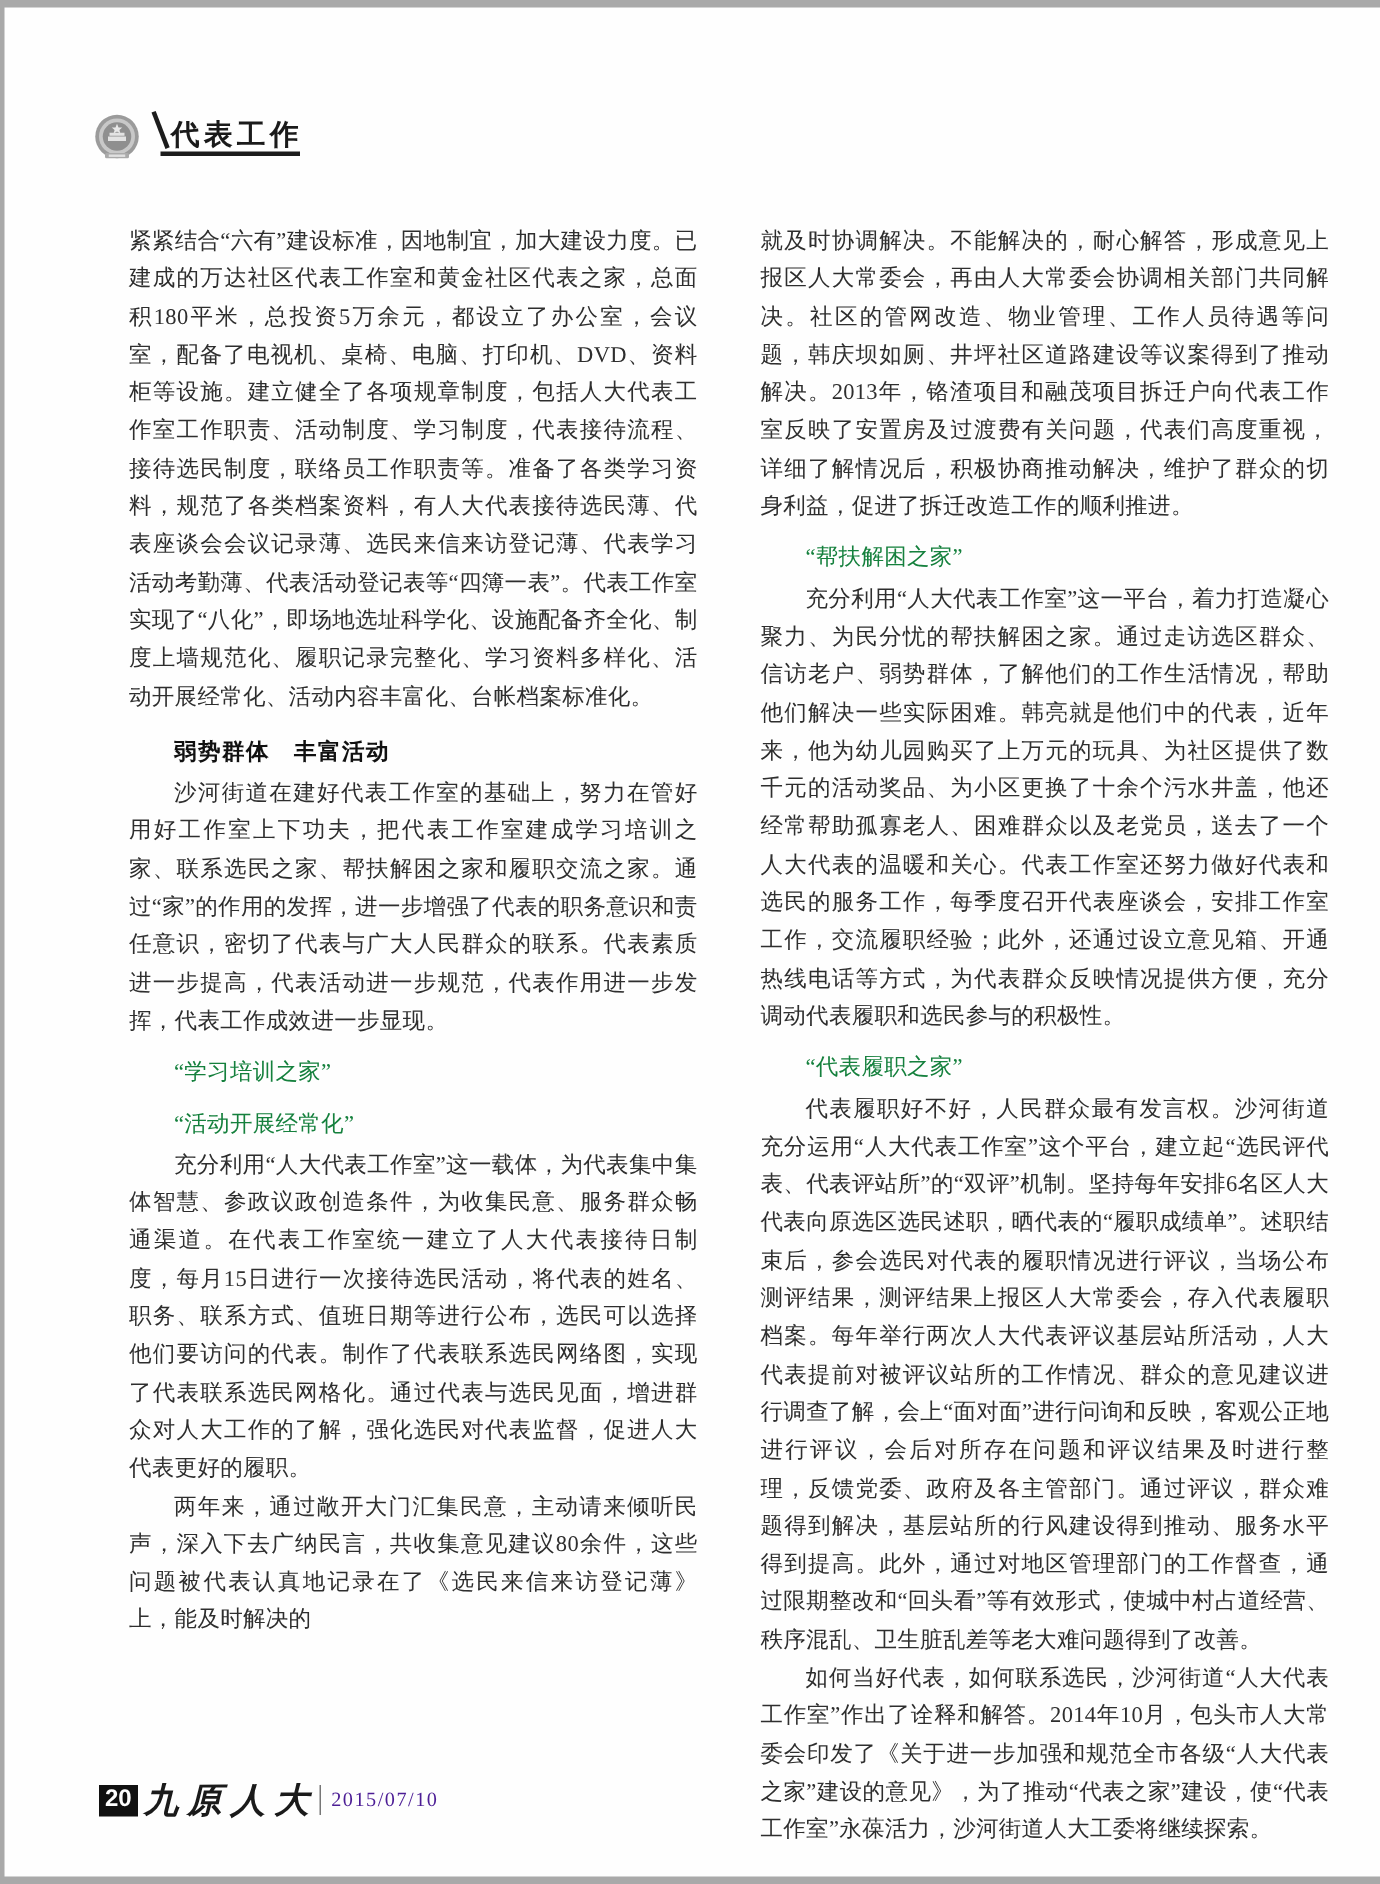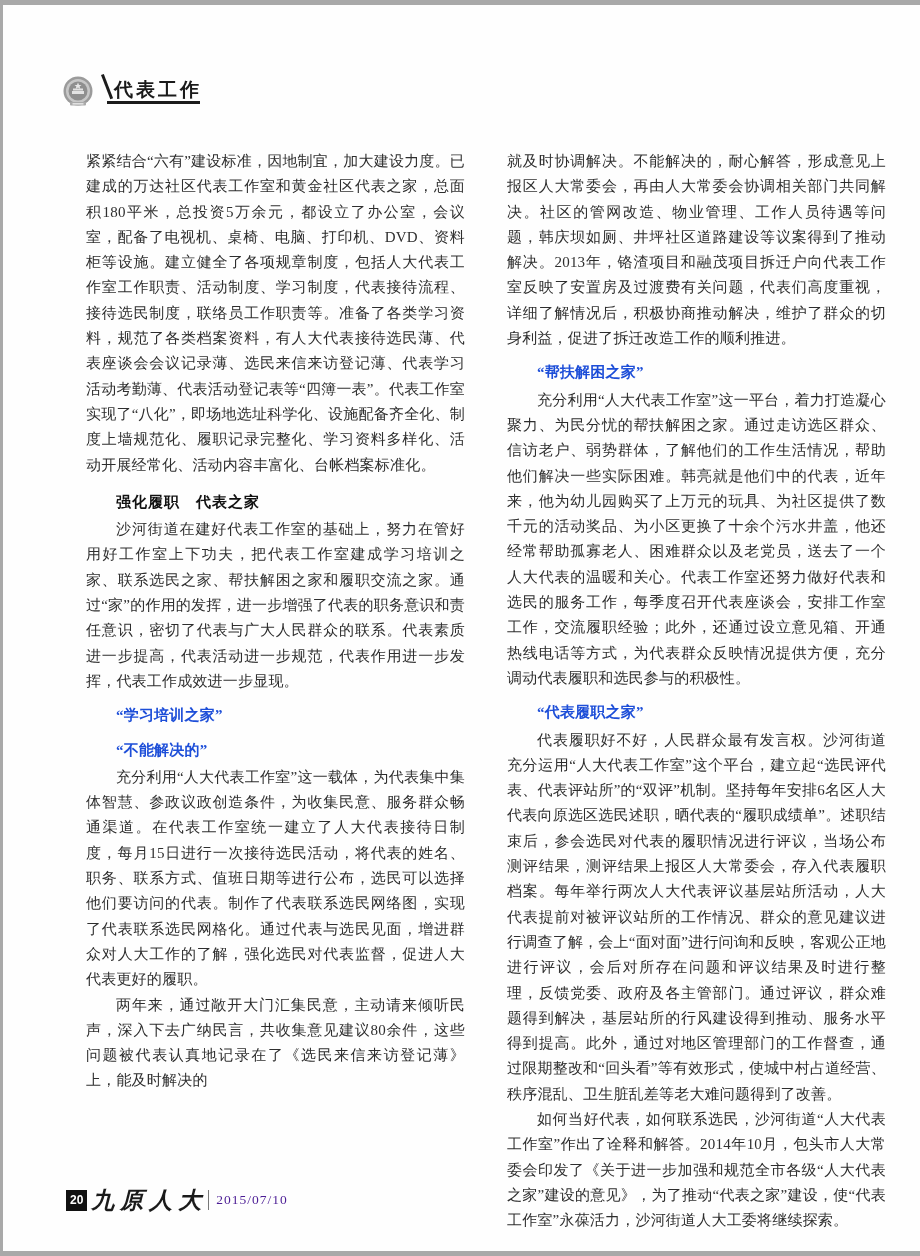--- a/index.html
+++ b/index.html
@@ -36,37 +36,37 @@
   .column{
     position:absolute;top:144px;width:379px;
     font-size:15px;line-height:25.3px;color:#2e2e2e;
     text-align:justify;letter-spacing:0.2px;
   }
   .column.left{left:83px;}
   .column.right{left:464px;margin-left:40px;}
   .column p{margin:0;padding:0;}
   .column p.indent{text-indent:2em;}
   .column p.heading{
-    font-weight:bold;color:#1d4ed8;text-indent:2em;
+    font-weight:normal;color:#15803d;text-indent:2em;
     margin-top:9px;margin-bottom:2px;
   }
   .column p.heading-sans{
     font-family:"Liberation Sans","DejaVu Sans",sans-serif;
     font-weight:bold;color:#111;text-indent:2em;letter-spacing:1px;
     margin-top:11px;margin-bottom:3px;
   }
   
   .footer{
     position:absolute;left:63px;top:1182px;height:26px;
     display:flex;align-items:center;
   }
   .page-number{
     background:#111;color:#fff;
     font-family:"Liberation Sans","DejaVu Sans",sans-serif;
-    font-weight:bold;font-size:12px;
+    font-weight:bold;font-size:16px;
     padding:1px 4px 2px 4px;line-height:18px;
   }
   .journal-name{
     font-family:"DejaVu Serif","Liberation Serif",serif;
     font-style:italic;font-weight:bold;font-size:23px;color:#1a1a1a;
     letter-spacing:6px;margin-left:4px;white-space:nowrap;
   }
   .footer-divider{width:1px;height:20px;background:#777;margin:0 7px 0 1px;}
   .issue-date{
     font-size:13.5px;color:#4c1d95;letter-spacing:1px;
@@ -89,24 +89,24 @@
       <rect x="8" y="26" width="16" height="3.5" rx="1" fill="#aaaaaa"></rect>
       <rect x="10.5" y="27" width="11" height="1.6" fill="#e0e0e0"></rect>
     </svg>
     <div class="header-slash"></div>
     <div class="section-title">代表工作</div>
     <div class="header-rule"></div>
   </div>
 
   <div class="column left">
       <p class="paragraph">紧紧结合“六有”建设标准，因地制宜，加大建设力度。已建成的万达社区代表工作室和黄金社区代表之家，总面积180平米，总投资5万余元，都设立了办公室，会议室，配备了电视机、桌椅、电脑、打印机、DVD、资料柜等设施。建立健全了各项规章制度，包括人大代表工作室工作职责、活动制度、学习制度，代表接待流程、接待选民制度，联络员工作职责等。准备了各类学习资料，规范了各类档案资料，有人大代表接待选民薄、代表座谈会会议记录薄、选民来信来访登记薄、代表学习活动考勤薄、代表活动登记表等“四簿一表”。代表工作室实现了“八化”，即场地选址科学化、设施配备齐全化、制度上墙规范化、履职记录完整化、学习资料多样化、活动开展经常化、活动内容丰富化、台帐档案标准化。</p>
-      <p class="heading-sans">强化履职　代表之家</p>
+      <p class="heading-sans">弱势群体　丰富活动</p>
       <p class="paragraph indent">沙河街道在建好代表工作室的基础上，努力在管好用好工作室上下功夫，把代表工作室建成学习培训之家、联系选民之家、帮扶解困之家和履职交流之家。通过“家”的作用的发挥，进一步增强了代表的职务意识和责任意识，密切了代表与广大人民群众的联系。代表素质进一步提高，代表活动进一步规范，代表作用进一步发挥，代表工作成效进一步显现。</p>
       <p class="heading">“学习培训之家”</p>
-      <p class="heading">“不能解决的”</p>
+      <p class="heading">“活动开展经常化”</p>
       <p class="paragraph indent">充分利用“人大代表工作室”这一载体，为代表集中集体智慧、参政议政创造条件，为收集民意、服务群众畅通渠道。在代表工作室统一建立了人大代表接待日制度，每月15日进行一次接待选民活动，将代表的姓名、职务、联系方式、值班日期等进行公布，选民可以选择他们要访问的代表。制作了代表联系选民网络图，实现了代表联系选民网格化。通过代表与选民见面，增进群众对人大工作的了解，强化选民对代表监督，促进人大代表更好的履职。</p>
       <p class="paragraph indent">两年来，通过敞开大门汇集民意，主动请来倾听民声，深入下去广纳民言，共收集意见建议80余件，这些问题被代表认真地记录在了《选民来信来访登记薄》上，能及时解决的</p>
     </div>
   <div class="column right">
       <p class="paragraph">就及时协调解决。不能解决的，耐心解答，形成意见上报区人大常委会，再由人大常委会协调相关部门共同解决。社区的管网改造、物业管理、工作人员待遇等问题，韩庆坝如厕、井坪社区道路建设等议案得到了推动解决。2013年，铬渣项目和融茂项目拆迁户向代表工作室反映了安置房及过渡费有关问题，代表们高度重视，详细了解情况后，积极协商推动解决，维护了群众的切身利益，促进了拆迁改造工作的顺利推进。</p>
       <p class="heading">“帮扶解困之家”</p>
       <p class="paragraph indent">充分利用“人大代表工作室”这一平台，着力打造凝心聚力、为民分忧的帮扶解困之家。通过走访选区群众、信访老户、弱势群体，了解他们的工作生活情况，帮助他们解决一些实际困难。韩亮就是他们中的代表，近年来，他为幼儿园购买了上万元的玩具、为社区提供了数千元的活动奖品、为小区更换了十余个污水井盖，他还经常帮助孤寡老人、困难群众以及老党员，送去了一个人大代表的温暖和关心。代表工作室还努力做好代表和选民的服务工作，每季度召开代表座谈会，安排工作室工作，交流履职经验；此外，还通过设立意见箱、开通热线电话等方式，为代表群众反映情况提供方便，充分调动代表履职和选民参与的积极性。</p>
       <p class="heading">“代表履职之家”</p>
       <p class="paragraph indent">代表履职好不好，人民群众最有发言权。沙河街道充分运用“人大代表工作室”这个平台，建立起“选民评代表、代表评站所”的“双评”机制。坚持每年安排6名区人大代表向原选区选民述职，晒代表的“履职成绩单”。述职结束后，参会选民对代表的履职情况进行评议，当场公布测评结果，测评结果上报区人大常委会，存入代表履职档案。每年举行两次人大代表评议基层站所活动，人大代表提前对被评议站所的工作情况、群众的意见建议进行调查了解，会上“面对面”进行问询和反映，客观公正地进行评议，会后对所存在问题和评议结果及时进行整理，反馈党委、政府及各主管部门。通过评议，群众难题得到解决，基层站所的行风建设得到推动、服务水平得到提高。此外，通过对地区管理部门的工作督查，通过限期整改和“回头看”等有效形式，使城中村占道经营、秩序混乱、卫生脏乱差等老大难问题得到了改善。</p>
       <p class="paragraph indent">如何当好代表，如何联系选民，沙河街道“人大代表工作室”作出了诠释和解答。2014年10月，包头市人大常委会印发了《关于进一步加强和规范全市各级“人大代表之家”建设的意见》，为了推动“代表之家”建设，使“代表工作室”永葆活力，沙河街道人大工委将继续探索。</p>

